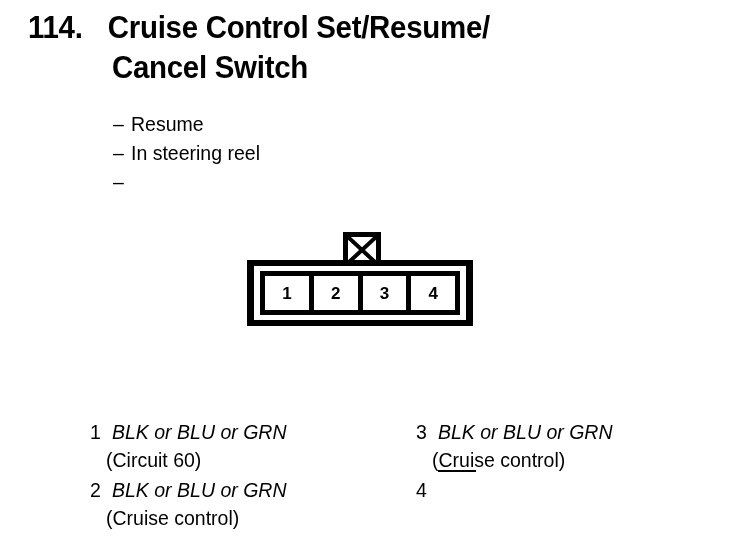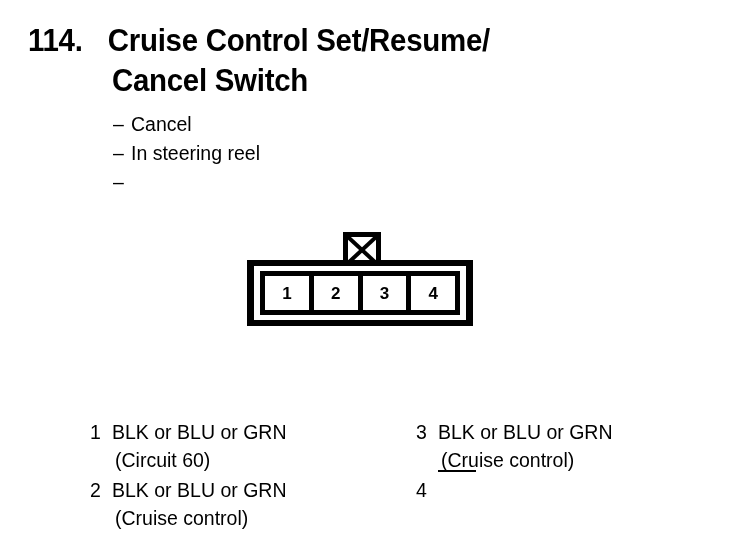--- a/index.html
+++ b/index.html
@@ -14,21 +14,21 @@
     overflow: hidden;
     font-family: "Liberation Sans", sans-serif;
     color: #000000;
     -webkit-font-smoothing: none;
   }
 
   
   .title-block {
     position: absolute;
     left: 28px;
-    top: 21px;
+    top: 8px;
     width: 660px;
   }
   .title-line {
     display: flex;
     align-items: flex-start;
     font-weight: bold;
     font-size: 31px;
     line-height: 40px;
     letter-spacing: -0.3px;
     transform: scaleX(0.95);
@@ -174,23 +174,24 @@
     font-size: 19.5px;
     line-height: 28px;
     white-space: nowrap;
   }
   .legend-pin {
     flex: 0 0 auto;
     width: 22px;
   }
   .legend-wires {
     flex: 0 0 auto;
+    font-style: italic;
   }
   .legend-sub {
-    margin-left: 25px;
+    margin-left: 16px;
     font-size: 19.5px;
     line-height: 28px;
     white-space: nowrap;
   }
   .legend-empty {
     display: inline-block;
     width: 38px;
     border-bottom: 2px solid #000000;
     position: relative;
     top: -6px;
@@ -205,21 +206,21 @@
     <span class="title-text">Cruise Control Set/Resume/</span>
   </div>
   <div class="title-line title-line-2">
     <span class="title-text">Cancel Switch</span>
   </div>
 </div>
 
 <div class="desc-list">
   <div class="desc-item">
     <span class="desc-dash">–</span>
-    <span class="desc-label">Cancel</span>
+    <span class="desc-label">Resume</span>
   </div>
   <div class="desc-item">
     <span class="desc-dash">–</span>
     <span class="desc-label">In steering reel</span>
   </div>
   <div class="desc-item">
     <span class="desc-dash">–</span>
   </div>
 </div>
 

